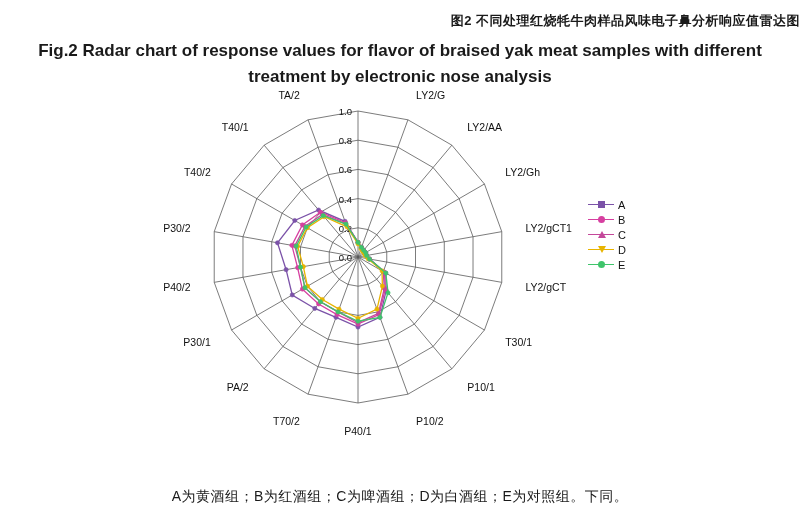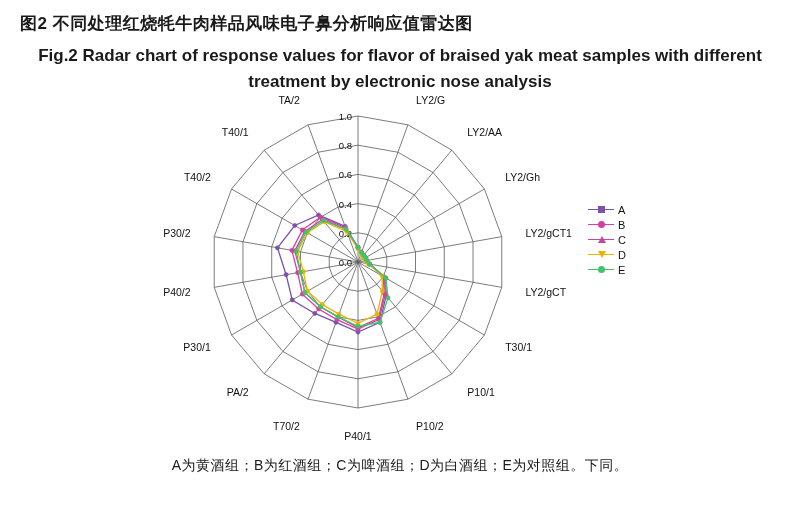--- a/index.html
+++ b/index.html
@@ -14,22 +14,22 @@
     color: #1a1a1a;
     position: relative;
     overflow: hidden;
   }
   .page {
     width: 800px;
     height: 506px;
     position: relative;
   }
   .title-cn {
-    text-align: left;
-    font-size: 17px;
+    text-align: right;
+    font-size: 13px;
     font-weight: bold;
     padding-top: 12px;
     letter-spacing: 0.5px;
     padding-left: 20px;
   }
   .title-en {
     text-align: center;
     font-size: 17px;
     font-weight: bold;
     line-height: 1.5;
@@ -76,21 +76,21 @@
     top: 1.5px;
     width: 7px;
     height: 7px;
   }
   .legend-label {
     font-size: 11px;
     color: #111;
   }
   .footnote {
     position: absolute;
-    bottom: 31px;
+    bottom: 0;
     width: 800px;
     text-align: center;
     font-size: 14px;
     letter-spacing: 0.5px;
   }
 </style>
 </head>
 <body>
 
 <div class="page">

